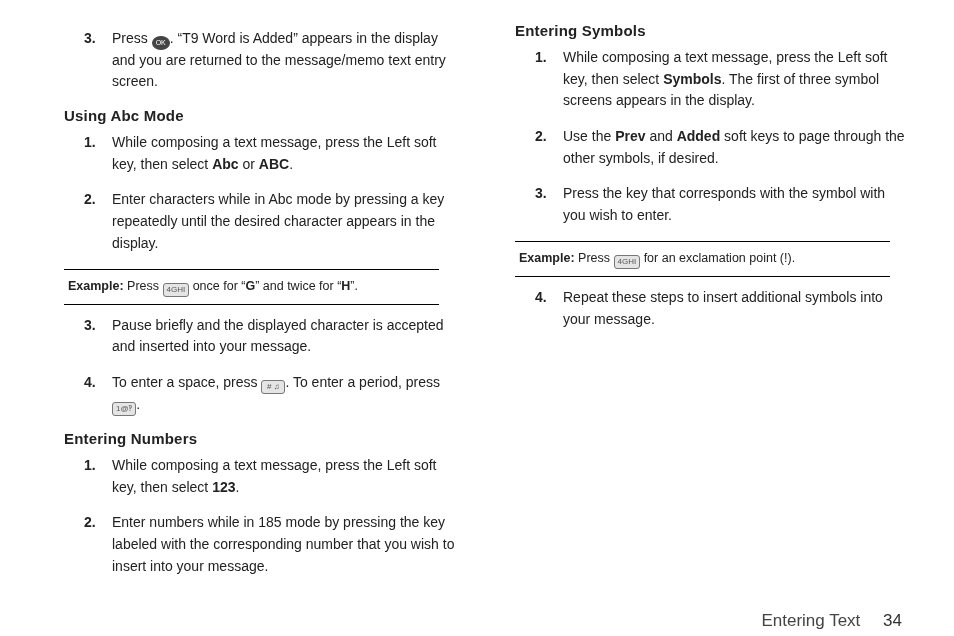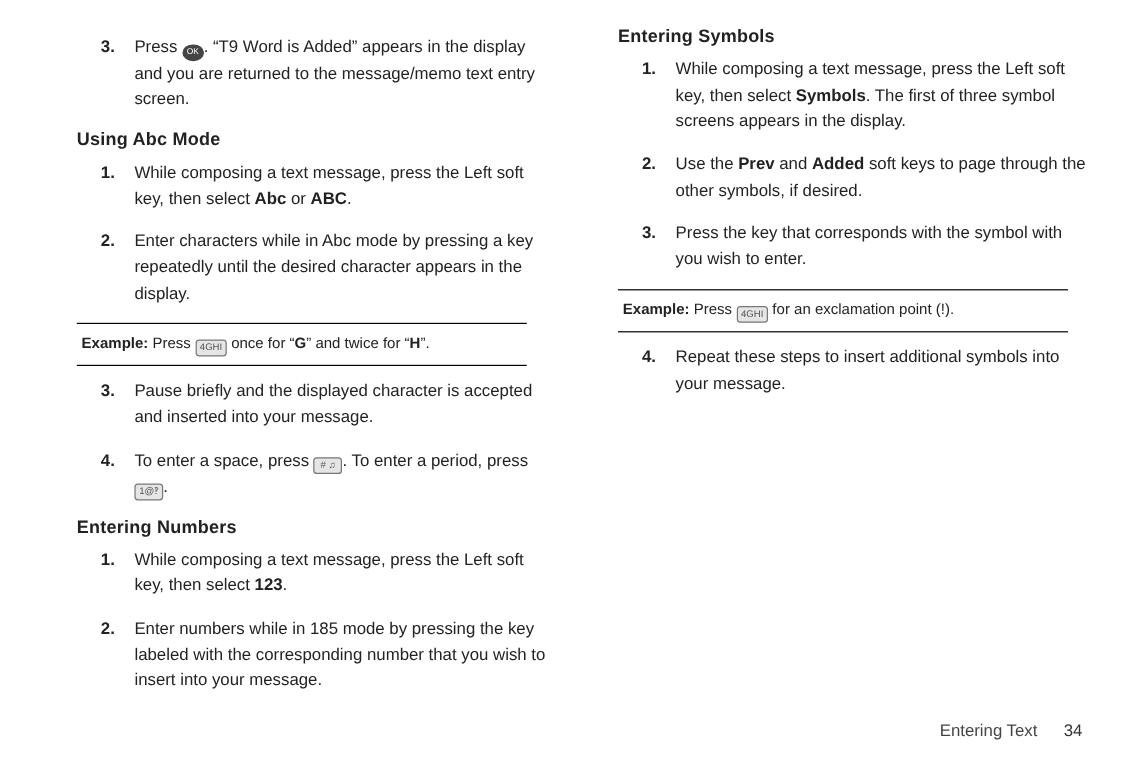--- a/index.html
+++ b/index.html
@@ -7,21 +7,21 @@
   .page { width: 954px; height: 636px; position: relative; padding: 22px 48px 28px 48px; }
   .cols { display: flex; gap: 44px; }
   .col { flex: 1 1 0; }
   .step { display: flex; margin: 6px 0 14px 36px; font-size: 14px; line-height: 1.55; }
   .step-num { font-weight: bold; width: 28px; flex: 0 0 28px; }
   .step-body { flex: 1; }
   .heading { font-weight: 800; font-size: 15px; margin: 10px 0 8px 16px; letter-spacing: .2px; }
   .intro { font-size: 14px; line-height: 1.55; margin: 4px 0 8px 28px; }
   .example { border-top: 1.5px solid #000; border-bottom: 1.5px solid #000; margin: 8px 16px 10px 16px; padding: 7px 4px; font-size: 12.5px; line-height: 1.5; }
   .b { font-weight: 700; }
-  .footnote { position: absolute; right: 52px; bottom: 20px; font-size: 14px; color: #444; }
+  .footnote { position: absolute; right: 52px; bottom: 5px; font-size: 17px; color: #444; }
   .footnote .pg { margin-left: 18px; color: #333; }
   .key { display: inline-flex; align-items: center; justify-content: center; height: 14px; min-width: 24px; padding: 0 3px; border: 1px solid #777; border-radius: 3px; vertical-align: -2px; font-size: 8px; color: #555; background: #e5e5e5; line-height: 1; }
   .key.ok { border-radius: 50%; background: #444; color: #fff; border-color: #444; min-width: 16px; width: 18px; height: 14px; font-size: 7px; }
 </style>
 </head>
 <body>
 
 <div class="page">
   <div class="cols">
 

